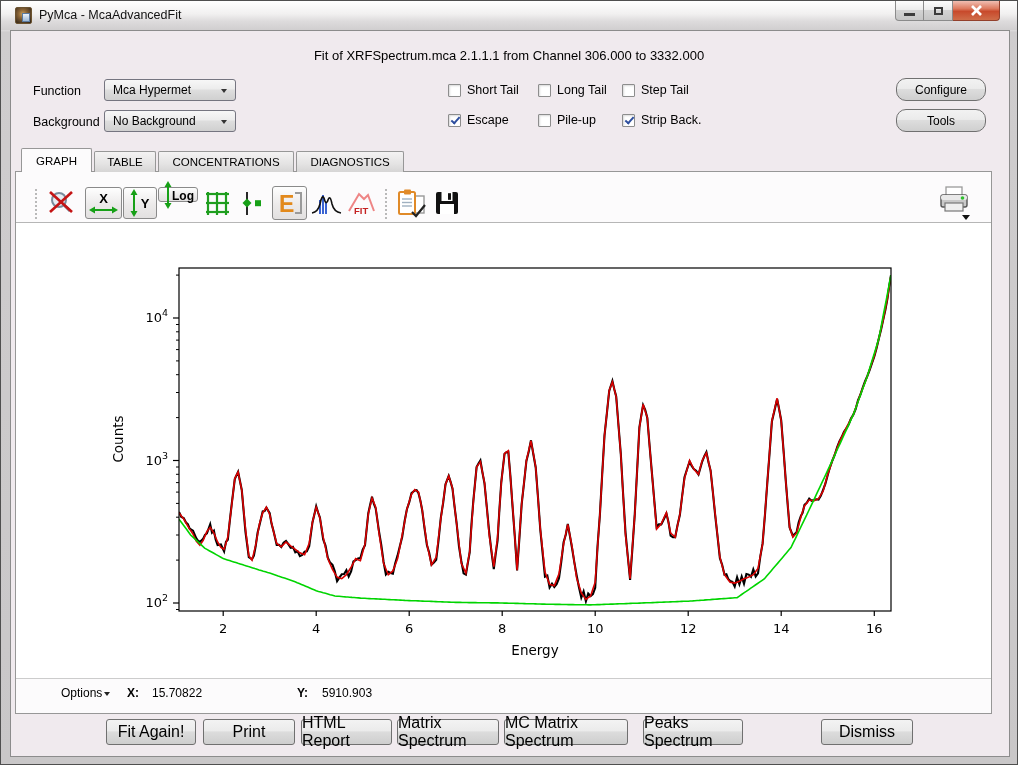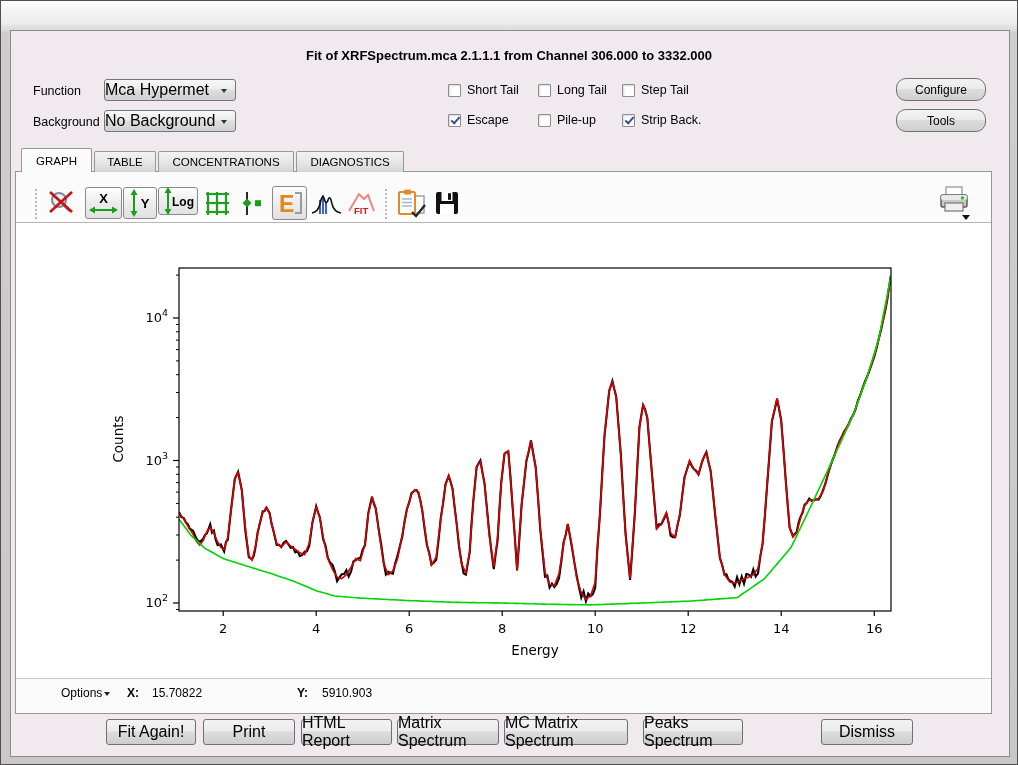--- a/index.html
+++ b/index.html
@@ -25,25 +25,25 @@
   .cap-btn.min { width:29px; border-radius:0 0 0 4px; }
   .cap-btn.rest { width:29px; border-left:none; }
   .cap-btn.close { width:47px; border-left:none; border-radius:0 0 4px 0; border-color:#93402c;
     background:linear-gradient(#f0beb2,#dd7a5f 40%,#c84a2c 55%,#cf6d49); }
   .glyph-min { width:11px; height:3px; background:#3c3c3c; margin-top:8px; }
   .glyph-rest { width:9px; height:8px; border:2px solid #3c3c3c; box-sizing:border-box; }
   
   .client-bg { position:absolute; left:9px; top:29px; width:1000px; height:727px;
     background:#f0eaee; border:1px solid #8c8c8c; box-sizing:border-box; }
   .hdr-title { position:absolute; left:0; top:47px; width:100%; text-align:center;
-    font-size:13px; font-weight:bold; }
+    font-size:13px; font-weight:normal; }
   .lbl { position:absolute; font-size:12.5px; }
   .combo { position:absolute; height:22px; width:132px; border:1px solid #757580; border-radius:3px;
     background:linear-gradient(#f7f7f7,#ececec 45%,#dedede 50%,#d0d0d0);
-    font-size:16px; display:flex; align-items:center; box-sizing:border-box; }
+    font-size:12px; display:flex; align-items:center; padding-left:8px; box-sizing:border-box; }
   .combo .arrow { position:absolute; right:8px; top:9px; width:0; height:0;
     border-left:3.5px solid transparent; border-right:3.5px solid transparent; border-top:4.5px solid #333; }
   .btn { position:absolute; border:1px solid #707070; border-radius:10px; font-size:12px;
     background:linear-gradient(#f2f2f2,#ebebeb 45%,#dddddd 50%,#cfcfcf);
     display:flex; align-items:center; justify-content:center; box-sizing:border-box; }
   .cb-item { position:absolute; display:flex; align-items:center; gap:6px; font-size:12.5px; }
   .checkbox { width:13px; height:13px; border:1px solid #8d8d8d; border-radius:1px; background:#fff;
     box-shadow:inset 1px 1px 2px rgba(0,0,0,.15); position:relative; box-sizing:border-box; }
   .checkbox.checked::after { content:""; position:absolute; left:2px; top:2px; width:7px; height:3px;
     border-left:2px solid #2e4e9e; border-bottom:2px solid #2e4e9e; transform:rotate(-48deg); }
@@ -74,20 +74,38 @@
   
   .footer-btn { position:absolute; top:718px; height:26px; border:1px solid #707070; border-radius:3px;
     background:linear-gradient(#f3f3f3,#ebebeb 45%,#dcdcdc 50%,#cecece); font-size:16px;
     display:flex; align-items:center; justify-content:center; box-sizing:border-box; z-index:2; }
 </style>
 </head>
 <body>
 
 <div class="window">
 
+  <div class="titlebar">
+    <div class="app-icon"></div>
+    <div class="window-title">PyMca - McaAdvancedFit</div>
+    <div class="caption-buttons">
+      <div class="cap-btn min">
+          <div class="glyph-min"></div>
+        </div>
+      <div class="cap-btn rest">
+          <div class="glyph-rest"></div>
+        </div>
+      <div class="cap-btn close">
+        <svg width="13" height="11" viewBox="0 0 13 11">
+          <line x1="2" y1="1" x2="11" y2="10" stroke="#ffffff" stroke-width="2.6"></line>
+          <line x1="11" y1="1" x2="2" y2="10" stroke="#ffffff" stroke-width="2.6"></line>
+        </svg>
+      </div>
+    </div>
+  </div>
 
   <div class="client-bg"></div>
 
   <div class="hdr-title">Fit of XRFSpectrum.mca 2.1.1.1 from Channel 306.000 to 3332.000</div>
 
   <div class="lbl" style="left:32px;top:83px;">Function</div>
   <div class="combo" style="left:103px;top:78px;">
     <span>Mca Hypermet</span>
     <span class="arrow"></span>
   </div>
@@ -153,21 +171,21 @@
 
   <div class="tb-btn" style="left:122px;top:186px;width:34px;height:32px;">
     <svg width="28" height="28" viewBox="0 0 28 28">
       <line x1="8" y1="4" x2="8" y2="24" stroke="#17a017" stroke-width="2"></line>
       <polygon points="8,0 4.5,6 11.5,6" fill="#17a017"></polygon>
       <polygon points="8,28 4.5,22 11.5,22" fill="#17a017"></polygon>
       <text x="19" y="19" text-anchor="middle" font-size="13" font-weight="bold" font-family="Liberation Sans,sans-serif" fill="#000">Y</text>
     </svg>
   </div>
 
-  <div class="tb-btn" style="left:157px;top:186px;width:40px;height:28px;">
+  <div class="tb-btn" style="left:157px;top:186px;width:40px;height:15px;">
     <svg width="34" height="28" viewBox="0 0 34 28">
       <line x1="7" y1="4" x2="7" y2="24" stroke="#17a017" stroke-width="2"></line>
       <polygon points="7,0 3.5,6 10.5,6" fill="#17a017"></polygon>
       <polygon points="7,28 3.5,22 10.5,22" fill="#17a017"></polygon>
       <text x="22" y="19" text-anchor="middle" font-size="12" font-weight="bold" font-family="Liberation Sans,sans-serif" fill="#000">Log</text>
     </svg>
   </div>
 
   <div class="tb-flat" style="left:203px;top:189px;">
     <svg width="27" height="27" viewBox="0 0 27 27">

